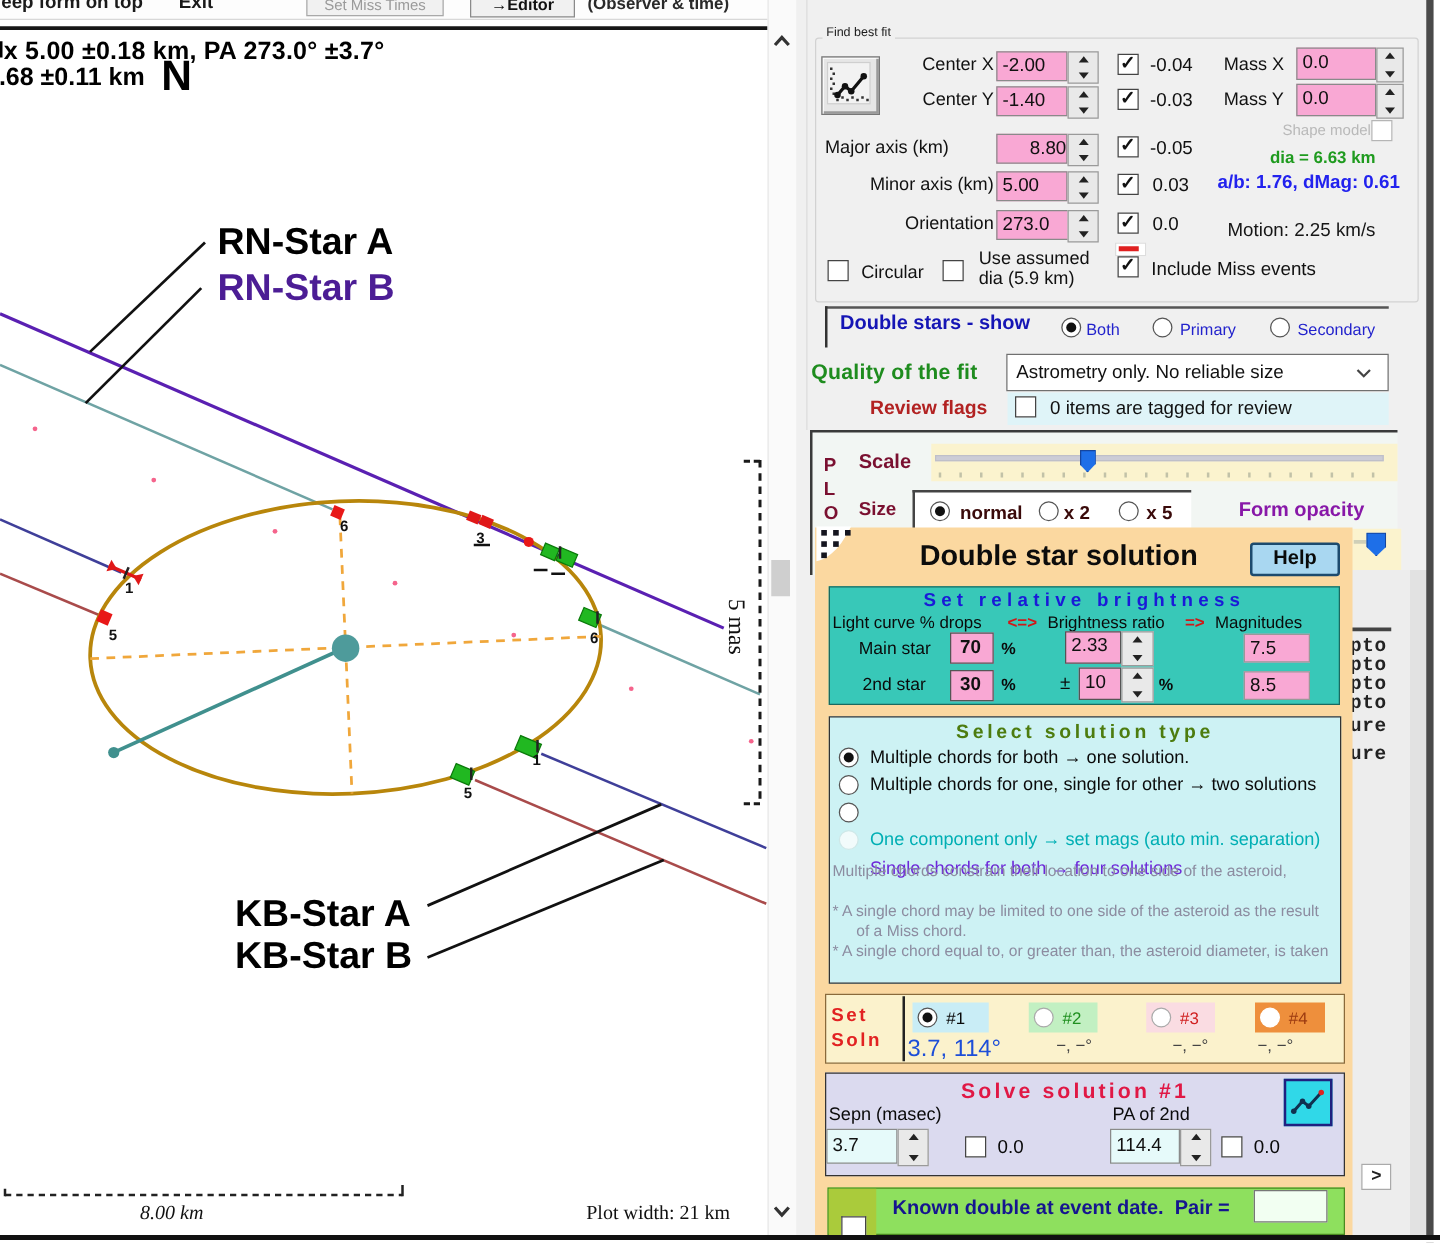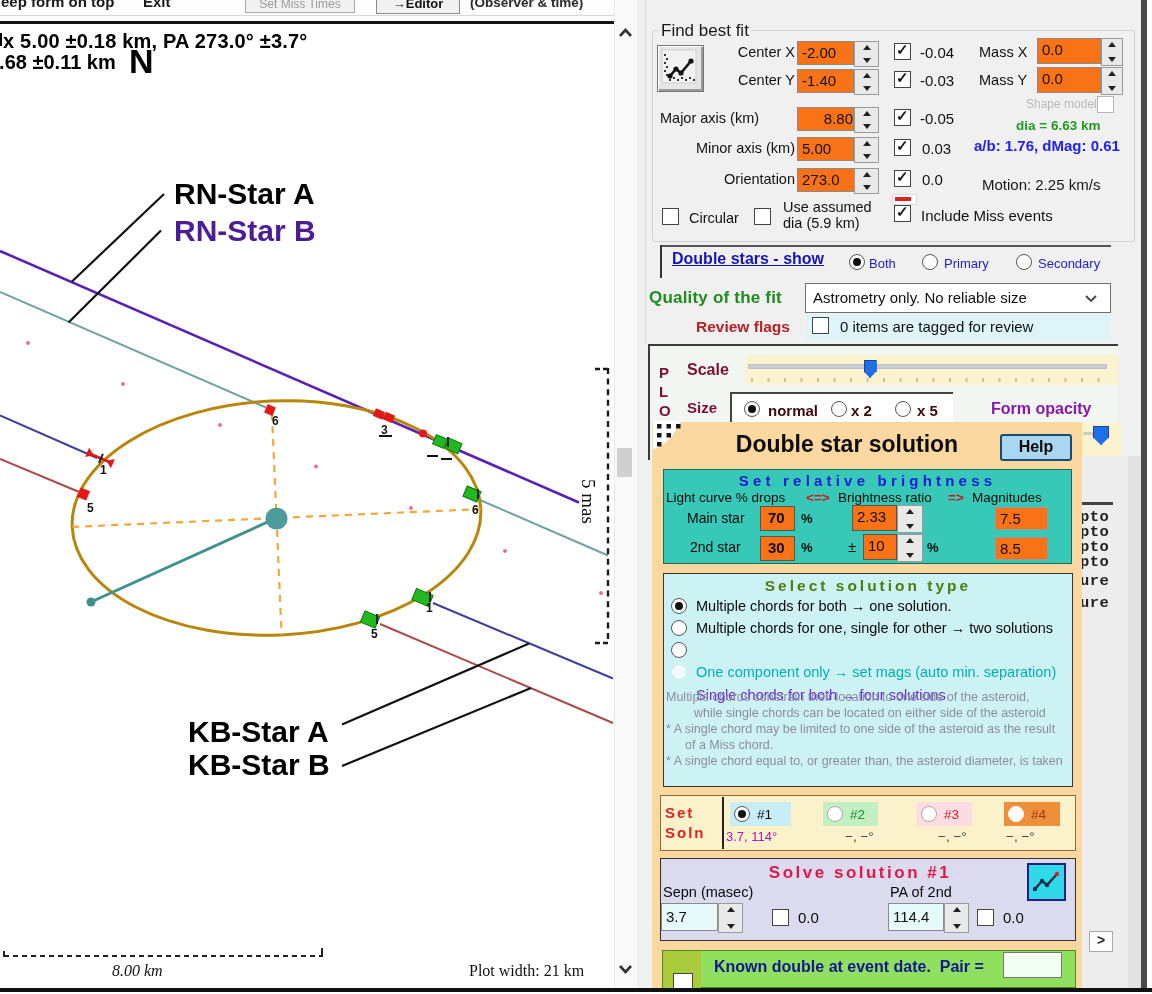--- a/index.html
+++ b/index.html
@@ -14,21 +14,21 @@
   
   .rd{position:absolute;width:14px;height:14px;background:#fff;border:1.6px solid #555;border-radius:50%;}
   .rd.on::after{content:"";position:absolute;left:3px;top:3px;width:8px;height:8px;border-radius:50%;background:#111;}
   .rd.ghost{border-color:#cfe8e8;background:#f2fbfb;}
   
   .spin{position:absolute;background:#e9e9e9;border:1px solid #9a9a9a;}
   .spin::before,.spin::after{content:"";position:absolute;left:50%;transform:translateX(-50%);
      border-left:4px solid transparent;border-right:4px solid transparent;}
   .spin::before{top:3px;border-bottom:5px solid #222;}
   .spin::after{bottom:3px;border-top:5px solid #222;}
-  .inp{position:absolute;background:#f97316;border:1px solid #8a8a8a;font-size:15px;color:#111;
+  .inp{position:absolute;background:#f9a8d4;border:1px solid #8a8a8a;font-size:15px;color:#111;
        padding:2px 0 0 4px;box-sizing:border-box;}
 </style>
 </head>
 <body>
 
 <svg class="abs" style="left:0;top:0;" width="616" height="994" viewBox="0 0 616 994">
   <rect x="0" y="0" width="616" height="994" fill="#ffffff"></rect>
 
   <line x1="0" y1="251" x2="579" y2="502.5" stroke="#5a20b2" stroke-width="2.6"></line>
   <line x1="0" y1="292" x2="266" y2="407.5" stroke="#6fa3a4" stroke-width="2"></line>
@@ -150,21 +150,21 @@
     <path d="M3,9 L8.5,3 L14,9" stroke="#333" stroke-width="2.6" fill="none"></path>
   </svg>
 <svg class="abs" style="left:617px;top:963px;" width="17" height="12" viewBox="0 0 17 12">
     <path d="M3,3 L8.5,9 L14,3" stroke="#333" stroke-width="2.6" fill="none"></path>
   </svg>
 <div class="abs" style="left:617px;top:448px;width:15px;height:29px;background:#cfcfcf;"></div>
 
 <div class="abs" style="left:637px;top:0;width:504px;height:988px;background:#f0f0f0;"></div>
 
 <div class="abs" style="left:652px;top:30px;width:481px;height:210px;border:1px solid #d2d2d2;border-radius:3px;"></div>
-<div class="abs" style="left:658px;top:21px;font-size:17px;color:#1a1a1a;background:#f0f0f0;padding:0 3px;">Find best fit</div>
+<div class="abs" style="left:658px;top:21px;font-size:10px;color:#1a1a1a;background:#f0f0f0;padding:0 3px;">Find best fit</div>
 
 <div class="abs" style="left:657px;top:45px;width:45px;height:45px;background:#e6e6e6;border:1px solid #777;box-shadow:inset 1px 1px 0 #fff, inset -2px -2px 0 #9a9a9a;"></div>
 <svg class="abs" style="left:661px;top:49px;" width="37" height="37" viewBox="0 0 37 37">
   <rect x="1" y="1" width="34" height="33" fill="#f2f2f2" stroke="#cfcfcf"></rect>
   <g fill="#333">
     <rect x="3" y="5" width="2" height="2"></rect>
       <rect x="5" y="9" width="2" height="2"></rect>
       <rect x="3" y="13" width="2" height="2"></rect>
       <rect x="5" y="17" width="2" height="2"></rect>
       <rect x="3" y="21" width="2" height="2"></rect>
@@ -231,21 +231,21 @@
 
 <div class="cb" style="left:662px;top:208px;"></div>
 <div class="abs" style="left:689px;top:210px;font-size:14.5px;color:#111;">Circular</div>
 <div class="cb" style="left:754px;top:208px;"></div>
 <div class="abs" style="left:783px;top:199px;font-size:14.5px;color:#111;line-height:16px;">Use assumed<br>dia (5.9 km)</div>
 <div class="cb ck" style="left:894px;top:205px;"></div>
 <div class="abs" style="left:921px;top:207px;font-size:15px;color:#111;">Include Miss events</div>
 
 <div class="abs" style="left:660px;top:245px;width:451px;height:2px;background:#555;"></div>
 <div class="abs" style="left:660px;top:245px;width:2px;height:33px;background:#333;"></div>
-<div class="abs b" style="left:672px;top:250px;font-size:16px;color:#1515b5;text-decoration:underline;">Double stars - show</div>
+<div class="abs b" style="left:672px;top:250px;font-size:16px;color:#1515b5;">Double stars - show</div>
 <div class="rd on" style="left:849px;top:254px;"></div>
 <div class="abs" style="left:869px;top:256px;font-size:13px;color:#2222cc;">Both</div>
 <div class="rd" style="left:922px;top:254px;"></div>
 <div class="abs" style="left:944px;top:256px;font-size:13px;color:#2222cc;">Primary</div>
 <div class="rd" style="left:1016px;top:254px;"></div>
 <div class="abs" style="left:1038px;top:256px;font-size:13px;color:#2222cc;">Secondary</div>
 
 <div class="abs b" style="left:649px;top:288px;font-size:17px;color:#1e8c1e;letter-spacing:0.2px;">Quality of the fit</div>
 <div class="abs" style="left:805px;top:283px;width:306px;height:30px;background:#fff;border:1px solid #707070;box-sizing:border-box;"></div>
 <div class="abs" style="left:813px;top:289px;font-size:15px;color:#111;">Astrometry only. No reliable size</div>
@@ -352,33 +352,33 @@
 <div class="abs b" style="left:663px;top:577px;width:410px;text-align:center;font-size:15.5px;color:#4d7c0f;letter-spacing:3px;">Select solution type</div>
 <div class="rd on" style="left:671px;top:598px;"></div>
 <div class="abs" style="left:696px;top:598px;font-size:14.5px;color:#0a0a0a;">Multiple chords for both → one solution.</div>
 <div class="rd" style="left:671px;top:620px;"></div>
 <div class="abs" style="left:696px;top:620px;font-size:14.5px;color:#0a0a0a;">Multiple chords for one, single for other → two solutions</div>
 <div class="rd" style="left:671px;top:642px;"></div>
 <div class="abs" style="left:696px;top:642px;font-size:14.5px;color:#6d28d9;margin-top:45px;">Single chords for both → four solutions</div>
 <div class="rd ghost" style="left:671px;top:664px;"></div>
 <div class="abs" style="left:696px;top:664px;font-size:14.5px;color:#00afb4;">One component only → set mags (auto min. separation)</div>
 <div class="abs" style="left:666px;top:689px;font-size:12.5px;color:#8c8ca0;line-height:16px;">Multiple chords constrain their location to one side of the asteroid,<br>
-<span style="padding-left:28px;">while single chords can be located on either side of the asteroid</span><br>
+<br>
 * A single chord may be limited to one side of the asteroid as the result<br>
 <span style="padding-left:19px;">of a Miss chord.</span><br>
 * A single chord equal to, or greater than, the asteroid diameter, is taken<br>
 </div>
 
 <div class="abs" style="left:660px;top:795px;width:416px;height:56px;background:#fbf2cc;border:1px solid #8a6a3a;box-sizing:border-box;"></div>
 <div class="abs b" style="left:665px;top:803px;font-size:15px;color:#e22222;letter-spacing:2px;line-height:20px;">Set<br>Soln</div>
 <div class="abs" style="left:722px;top:797px;width:2px;height:52px;background:#222;"></div>
 <div class="abs" style="left:730px;top:802px;width:61px;height:24px;background:#c9edf6;"></div>
 <div class="rd on" style="left:734px;top:806px;"></div>
 <div class="abs" style="left:757px;top:807px;font-size:13.5px;color:#0a0a0a;">#1</div>
-<div class="abs" style="left:726px;top:829px;font-size:13px;color:#a21caf;">3.7, 114°</div>
+<div class="abs" style="left:726px;top:829px;font-size:19px;color:#1d4ed8;">3.7, 114°</div>
 <div class="abs" style="left:823px;top:802px;width:55px;height:24px;background:#c2f0c2;"></div>
 <div class="rd" style="left:827px;top:806px;border-color:#aaa;"></div>
 <div class="abs" style="left:850px;top:807px;font-size:13.5px;color:#1f8f1f;">#2</div>
 <div class="abs" style="left:845px;top:829px;font-size:13.5px;color:#444;">−, −°</div>
 <div class="abs" style="left:917px;top:802px;width:55px;height:24px;background:#fadce2;"></div>
 <div class="rd" style="left:921px;top:806px;border-color:#aaa;"></div>
 <div class="abs" style="left:944px;top:807px;font-size:13.5px;color:#d02020;">#3</div>
 <div class="abs" style="left:938px;top:829px;font-size:13.5px;color:#444;">−, −°</div>
 <div class="abs" style="left:1004px;top:802px;width:56px;height:24px;background:#ee8f3c;"></div>
 <div class="rd" style="left:1008px;top:806px;border-color:#fff;background:#fff;"></div>

